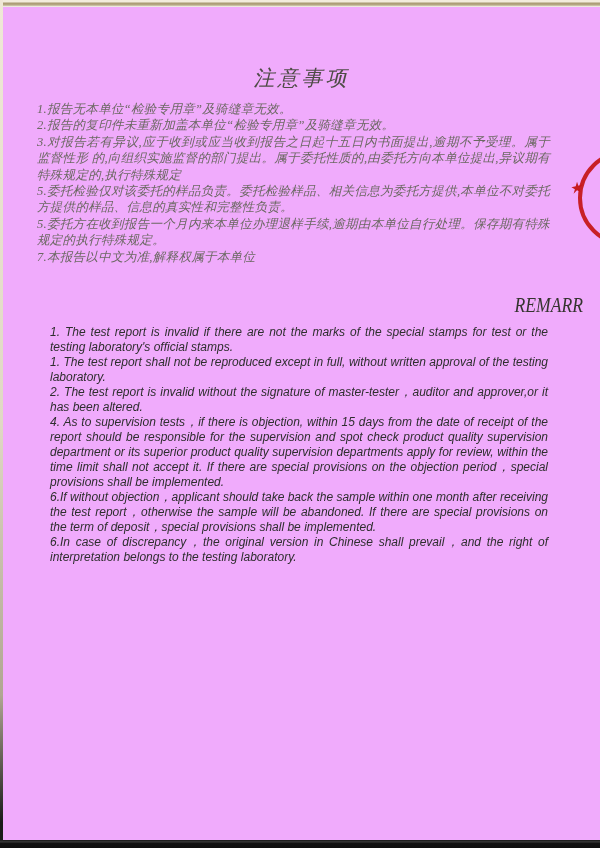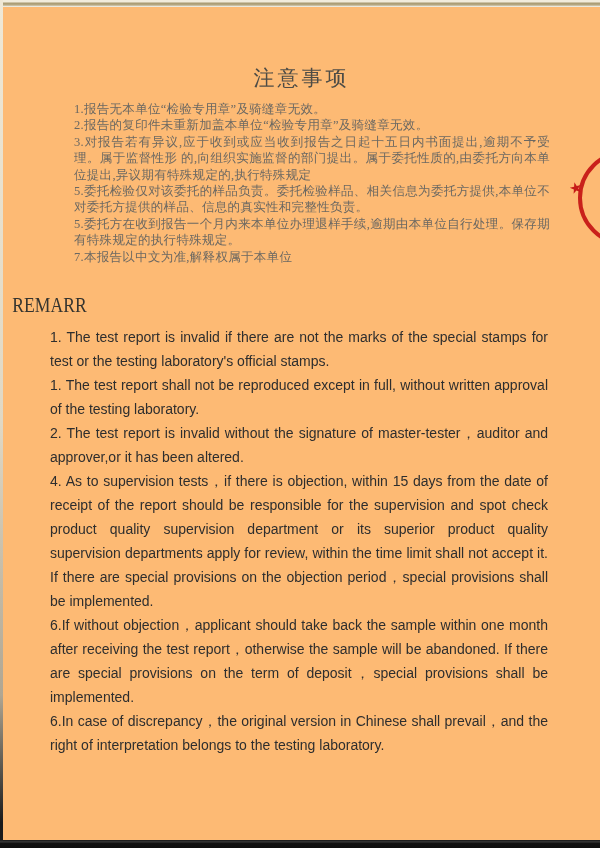--- a/index.html
+++ b/index.html
@@ -1,46 +1,46 @@
 <!DOCTYPE html>
 <html><head>
 <meta charset="utf-8">
 <style>
   html,body{margin:0;padding:0;}
   body{width:600px;height:848px;background:#111;font-family:"Liberation Sans",sans-serif;}
 
   .photo{position:relative;width:600px;height:848px;overflow:hidden;background:#141414;}
 
   
-  .paper{position:absolute;left:3px;top:6px;right:0;bottom:8px;background:#fdba74;}
+  .paper{position:absolute;left:3px;top:6px;right:0;bottom:8px;background:#f0abfc;font-style:italic;}
 
   
   .edge-top{position:absolute;top:0;left:0;right:0;height:7px;
     background:linear-gradient(to bottom,#f2ecdc 0,#f2ecdc 2px,#a89a72 3px,#b8ab86 5px,#fdfdfb 7px);z-index:3;}
   .edge-left{position:absolute;top:0;left:0;bottom:0;width:3px;
     background:linear-gradient(to bottom,#efe8d6 0%,#e0d8c4 50%,#b0a692 82%,#1a1a1a 97%);z-index:3;}
   .edge-bottom{position:absolute;left:0;right:0;bottom:0;height:8px;
     background:linear-gradient(to top,#0e0e0e 0,#121212 5px,#3c3c3c 6px,rgba(60,60,60,0) 8px);z-index:3;}
 
   
   .section-cn{position:absolute;top:58px;left:0;right:0;height:228px;overflow:hidden;}
   .cn-title{text-align:center;font-family:"Liberation Serif",serif;font-size:21px;
     letter-spacing:3px;color:#4e4c46;margin:0 0 9px 0;font-weight:500;}
-  .cn-body{margin:0 50px 0 71px;}
+  .cn-body{margin:0 50px 0 34px;}
   .cn-body p{margin:0;font-family:"Liberation Serif",serif;font-size:12.5px;line-height:16.4px;
     color:#6b6862;text-align:justify;letter-spacing:0.3px;}
   .cn-address{margin-top:0;}
 
   
   .section-en{position:absolute;top:286px;left:0;right:0;}
-  .en-title-row{text-align:left;margin:0 17px 7px 0;}
+  .en-title-row{text-align:right;margin:0 8px 7px 0;}
   .en-title{display:inline-block;font-family:"Liberation Serif",serif;font-size:22px;
     color:#35342f;transform:scaleX(0.8);transform-origin:center;font-weight:500;letter-spacing:0px;}
   .en-body{margin:0 52px 0 47px;}
-  .en-body p{margin:0;font-size:14px;line-height:24px;color:#2e2e2e;text-align:justify;}
+  .en-body p{margin:0;font-size:12px;line-height:15px;color:#2e2e2e;text-align:justify;}
 
   
   .stamp-arc{position:absolute;left:575px;top:144px;width:88px;height:88px;
     border:4px solid #c41414;border-radius:50%;opacity:0.92;z-index:2;}
   .stamp-star{position:absolute;left:566px;top:173px;font-size:15px;color:#c41414;
     transform:rotate(-14deg);z-index:2;opacity:0.95;}
 </style>
 </head>
 <body>
 

